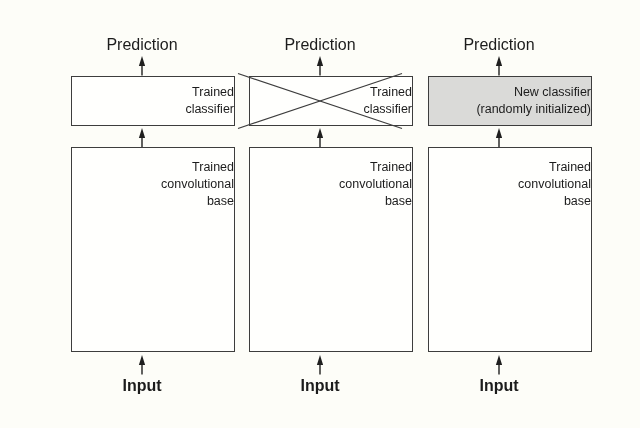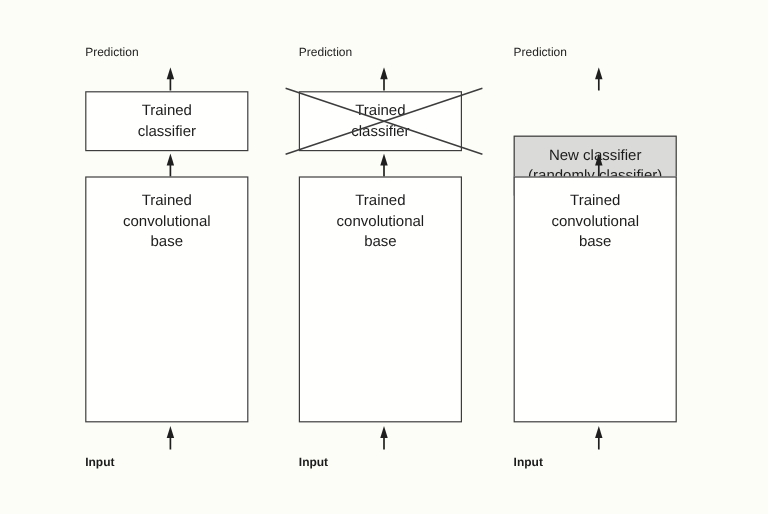--- a/index.html
+++ b/index.html
@@ -12,42 +12,42 @@
     overflow: hidden;
   }
   .figure { position: absolute; inset: 0; }
   .col { position: absolute; top: 0; width: 142px; height: 428px; }
   .col-1 { left: 71px; }
   .col-2 { left: 249px; }
   .col-3 { left: 428px; }
 
   .pred-label, .input-label {
     position: absolute; left: 0; width: 100%;
-    font-size: 10px; line-height: 15px;
+    text-align: center; font-size: 16px; line-height: 15px;
   }
   .pred-label { top: 37px; }
   .input-label { top: 378px; font-weight: bold; }
 
   .arrow { position: absolute; left: 50%; margin-left: -6px; }
   .arrow-top    { top: 56px; }
   .arrow-mid    { top: 128px; }
   .arrow-bottom { top: 355px; }
 
   .box {
-    position: absolute; left: 0; width: 136px;
+    position: absolute; left: 0; width: 164px;
     box-sizing: border-box;
     border: 1.4px solid var(--box-border, #3d3d3d);
     background: var(--box-fill, #fffffd);
-    text-align: center; font-size: 12.5px; line-height: 17px;
+    text-align: right; font-size: 12.5px; line-height: 17px;
   }
   .clf-box {
     top: 76px; height: 50px;
     display: flex; flex-direction: column; justify-content: center;
   }
-  .clf-box.highlight { background: var(--highlight-fill, #dadad8); margin-top: 37px; }
+  .clf-box.highlight { background: var(--highlight-fill, #dadad8); }
   .base-box { top: 147px; height: 205px; padding-top: 11px; }
 
   .cross-svg {
     position: absolute; left: -13px; top: -5px;
     width: 166px; height: 58px; overflow: visible; pointer-events: none;
   }
 </style>
 </head>
 <body style="--background: #fdfdf8; --box-fill: #fffffd; --box-border: #3d3d3d; --text: #1c1c1c; --highlight-fill: #dadad8; --arrow: #1f1f1f;">
 
@@ -110,21 +110,21 @@
   </div>
 
   <div class="col col-3">
     <div class="pred-label">Prediction</div>
     <svg class="arrow arrow-top" width="12" height="20" viewBox="0 0 12 20">
       <line x1="6" y1="19.5" x2="6" y2="7" stroke="#1f1f1f" stroke-width="1.4"></line>
       <polygon points="6,0 2.9,10 9.1,10" fill="#1f1f1f"></polygon>
     </svg>
     <div class="box clf-box highlight">
       <div>New classifier</div>
-      <div>(randomly classifier)</div>
+      <div>(randomly initialized)</div>
     </div>
     <svg class="arrow arrow-mid" width="12" height="20" viewBox="0 0 12 20">
       <line x1="6" y1="19.5" x2="6" y2="7" stroke="#1f1f1f" stroke-width="1.4"></line>
       <polygon points="6,0 2.9,10 9.1,10" fill="#1f1f1f"></polygon>
     </svg>
     <div class="box base-box">
       <div>Trained</div>
       <div>convolutional</div>
       <div>base</div>
     </div>

